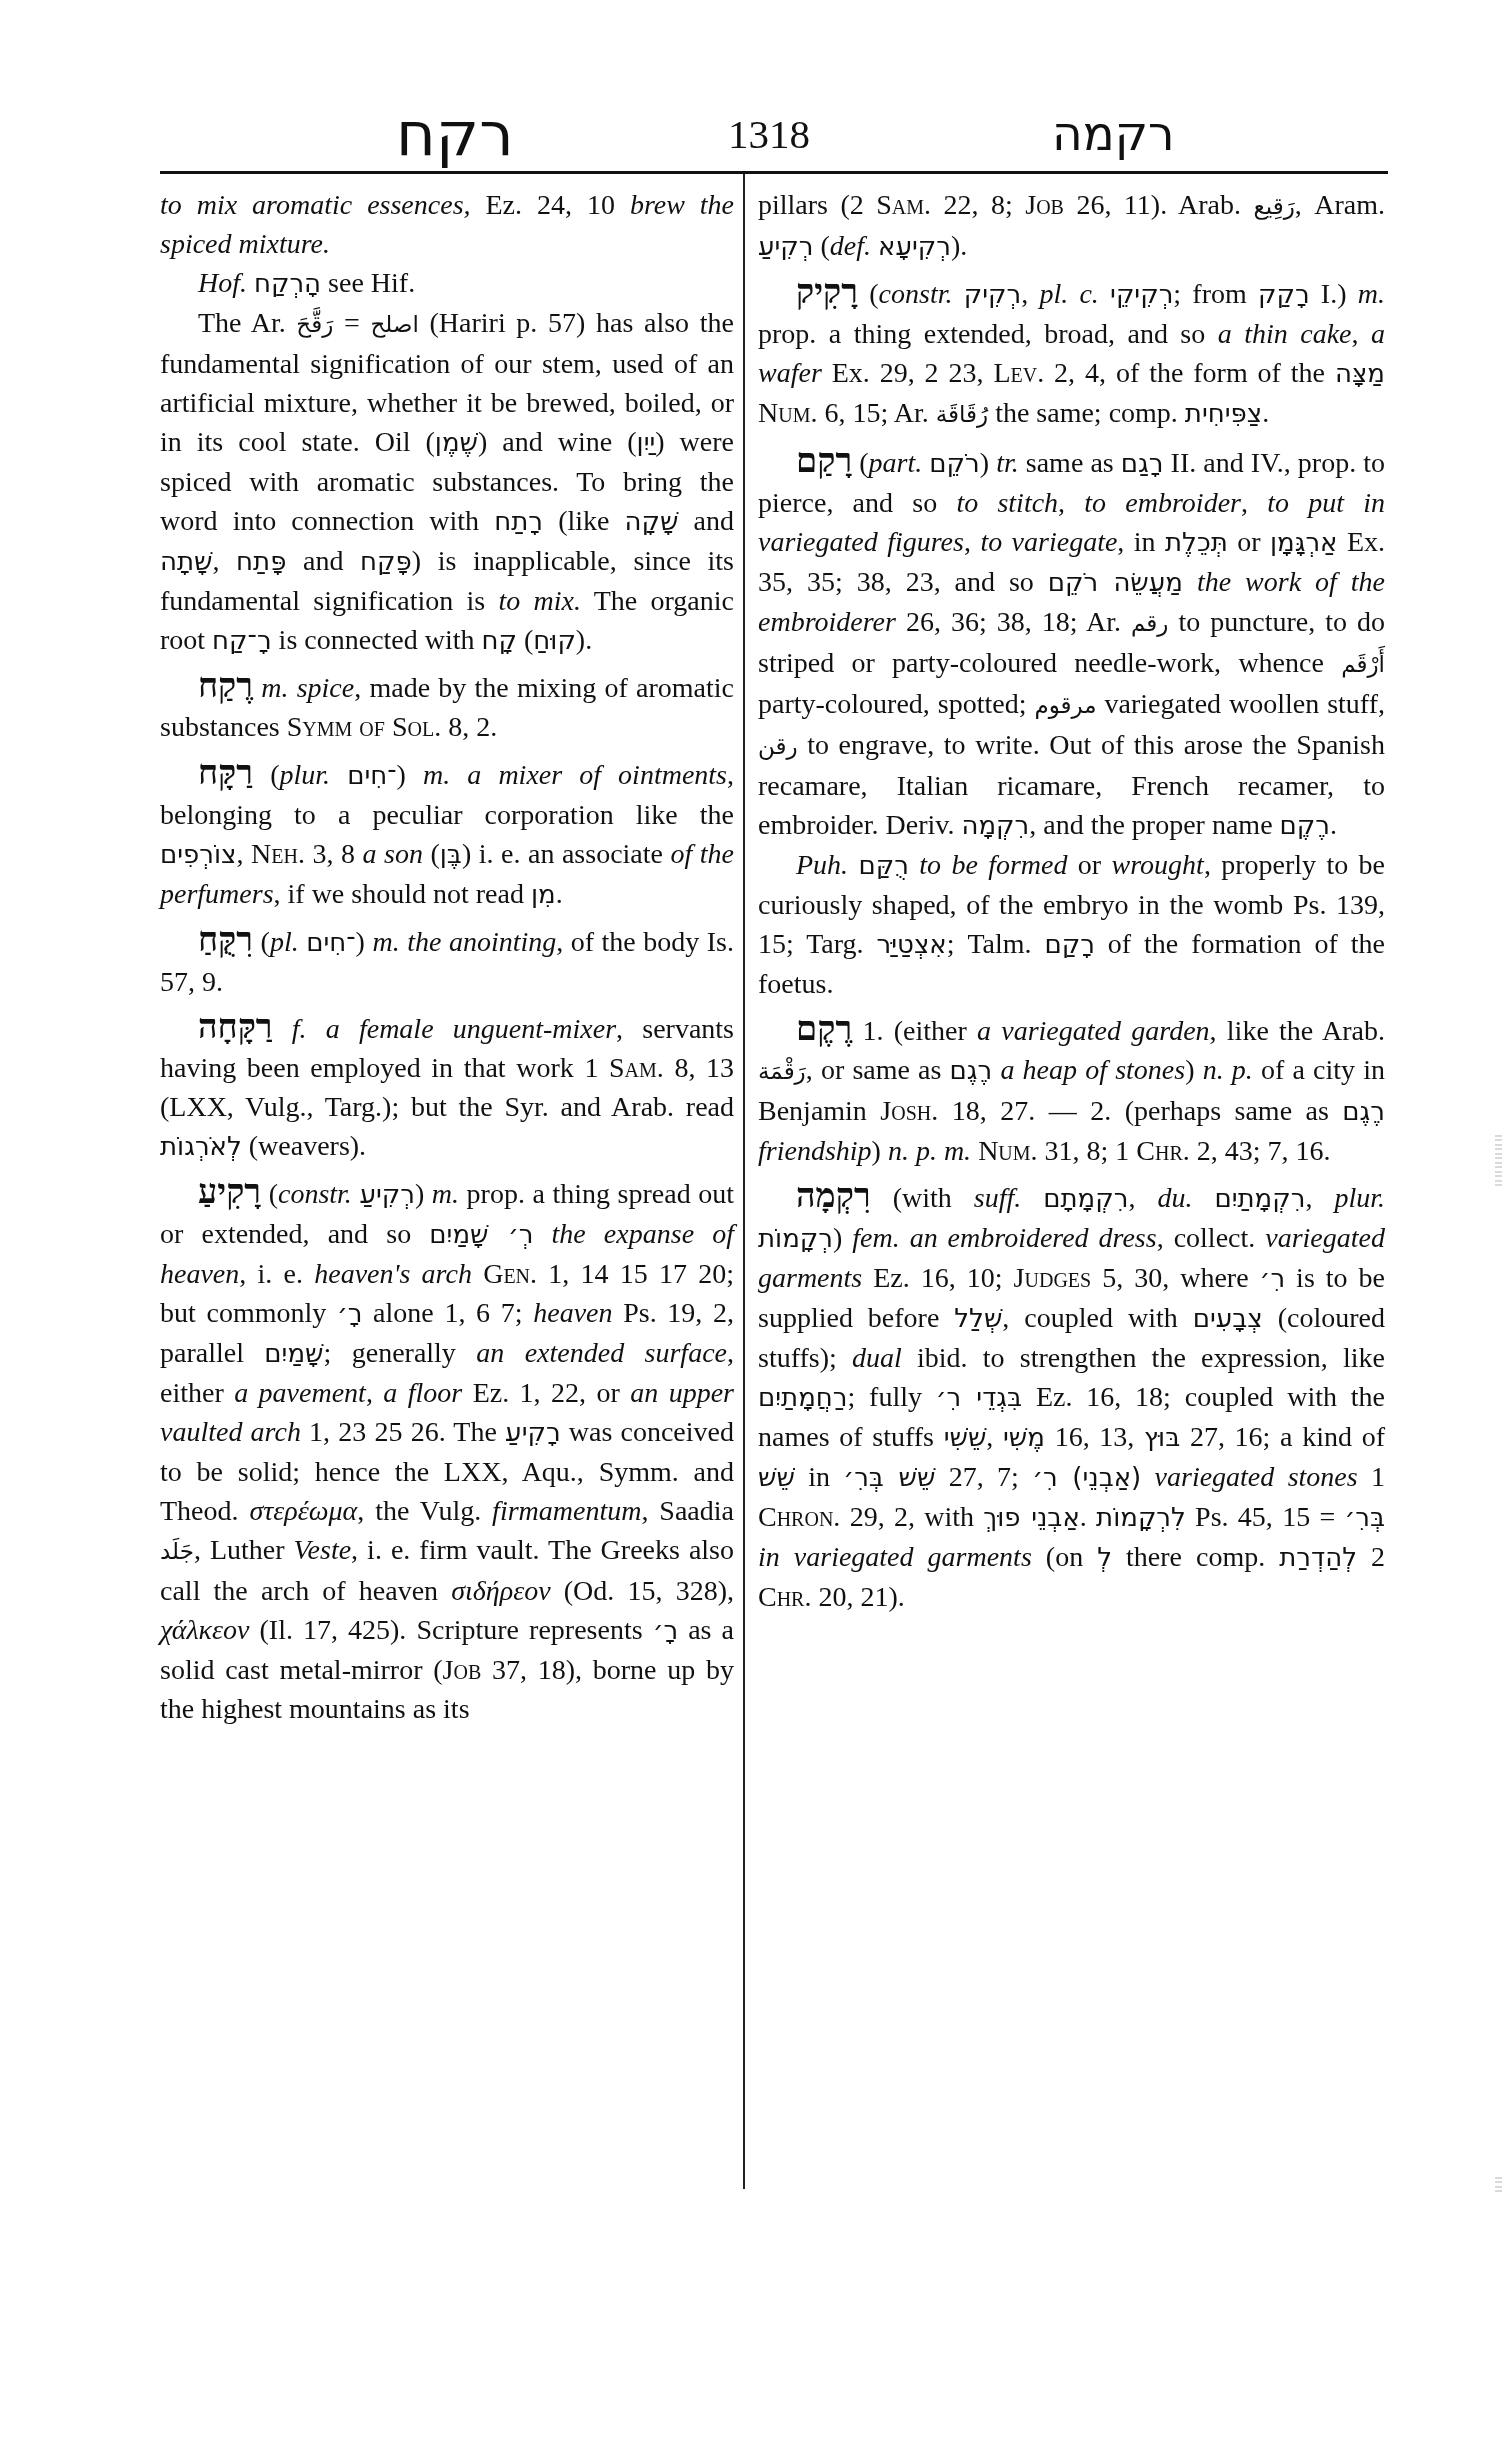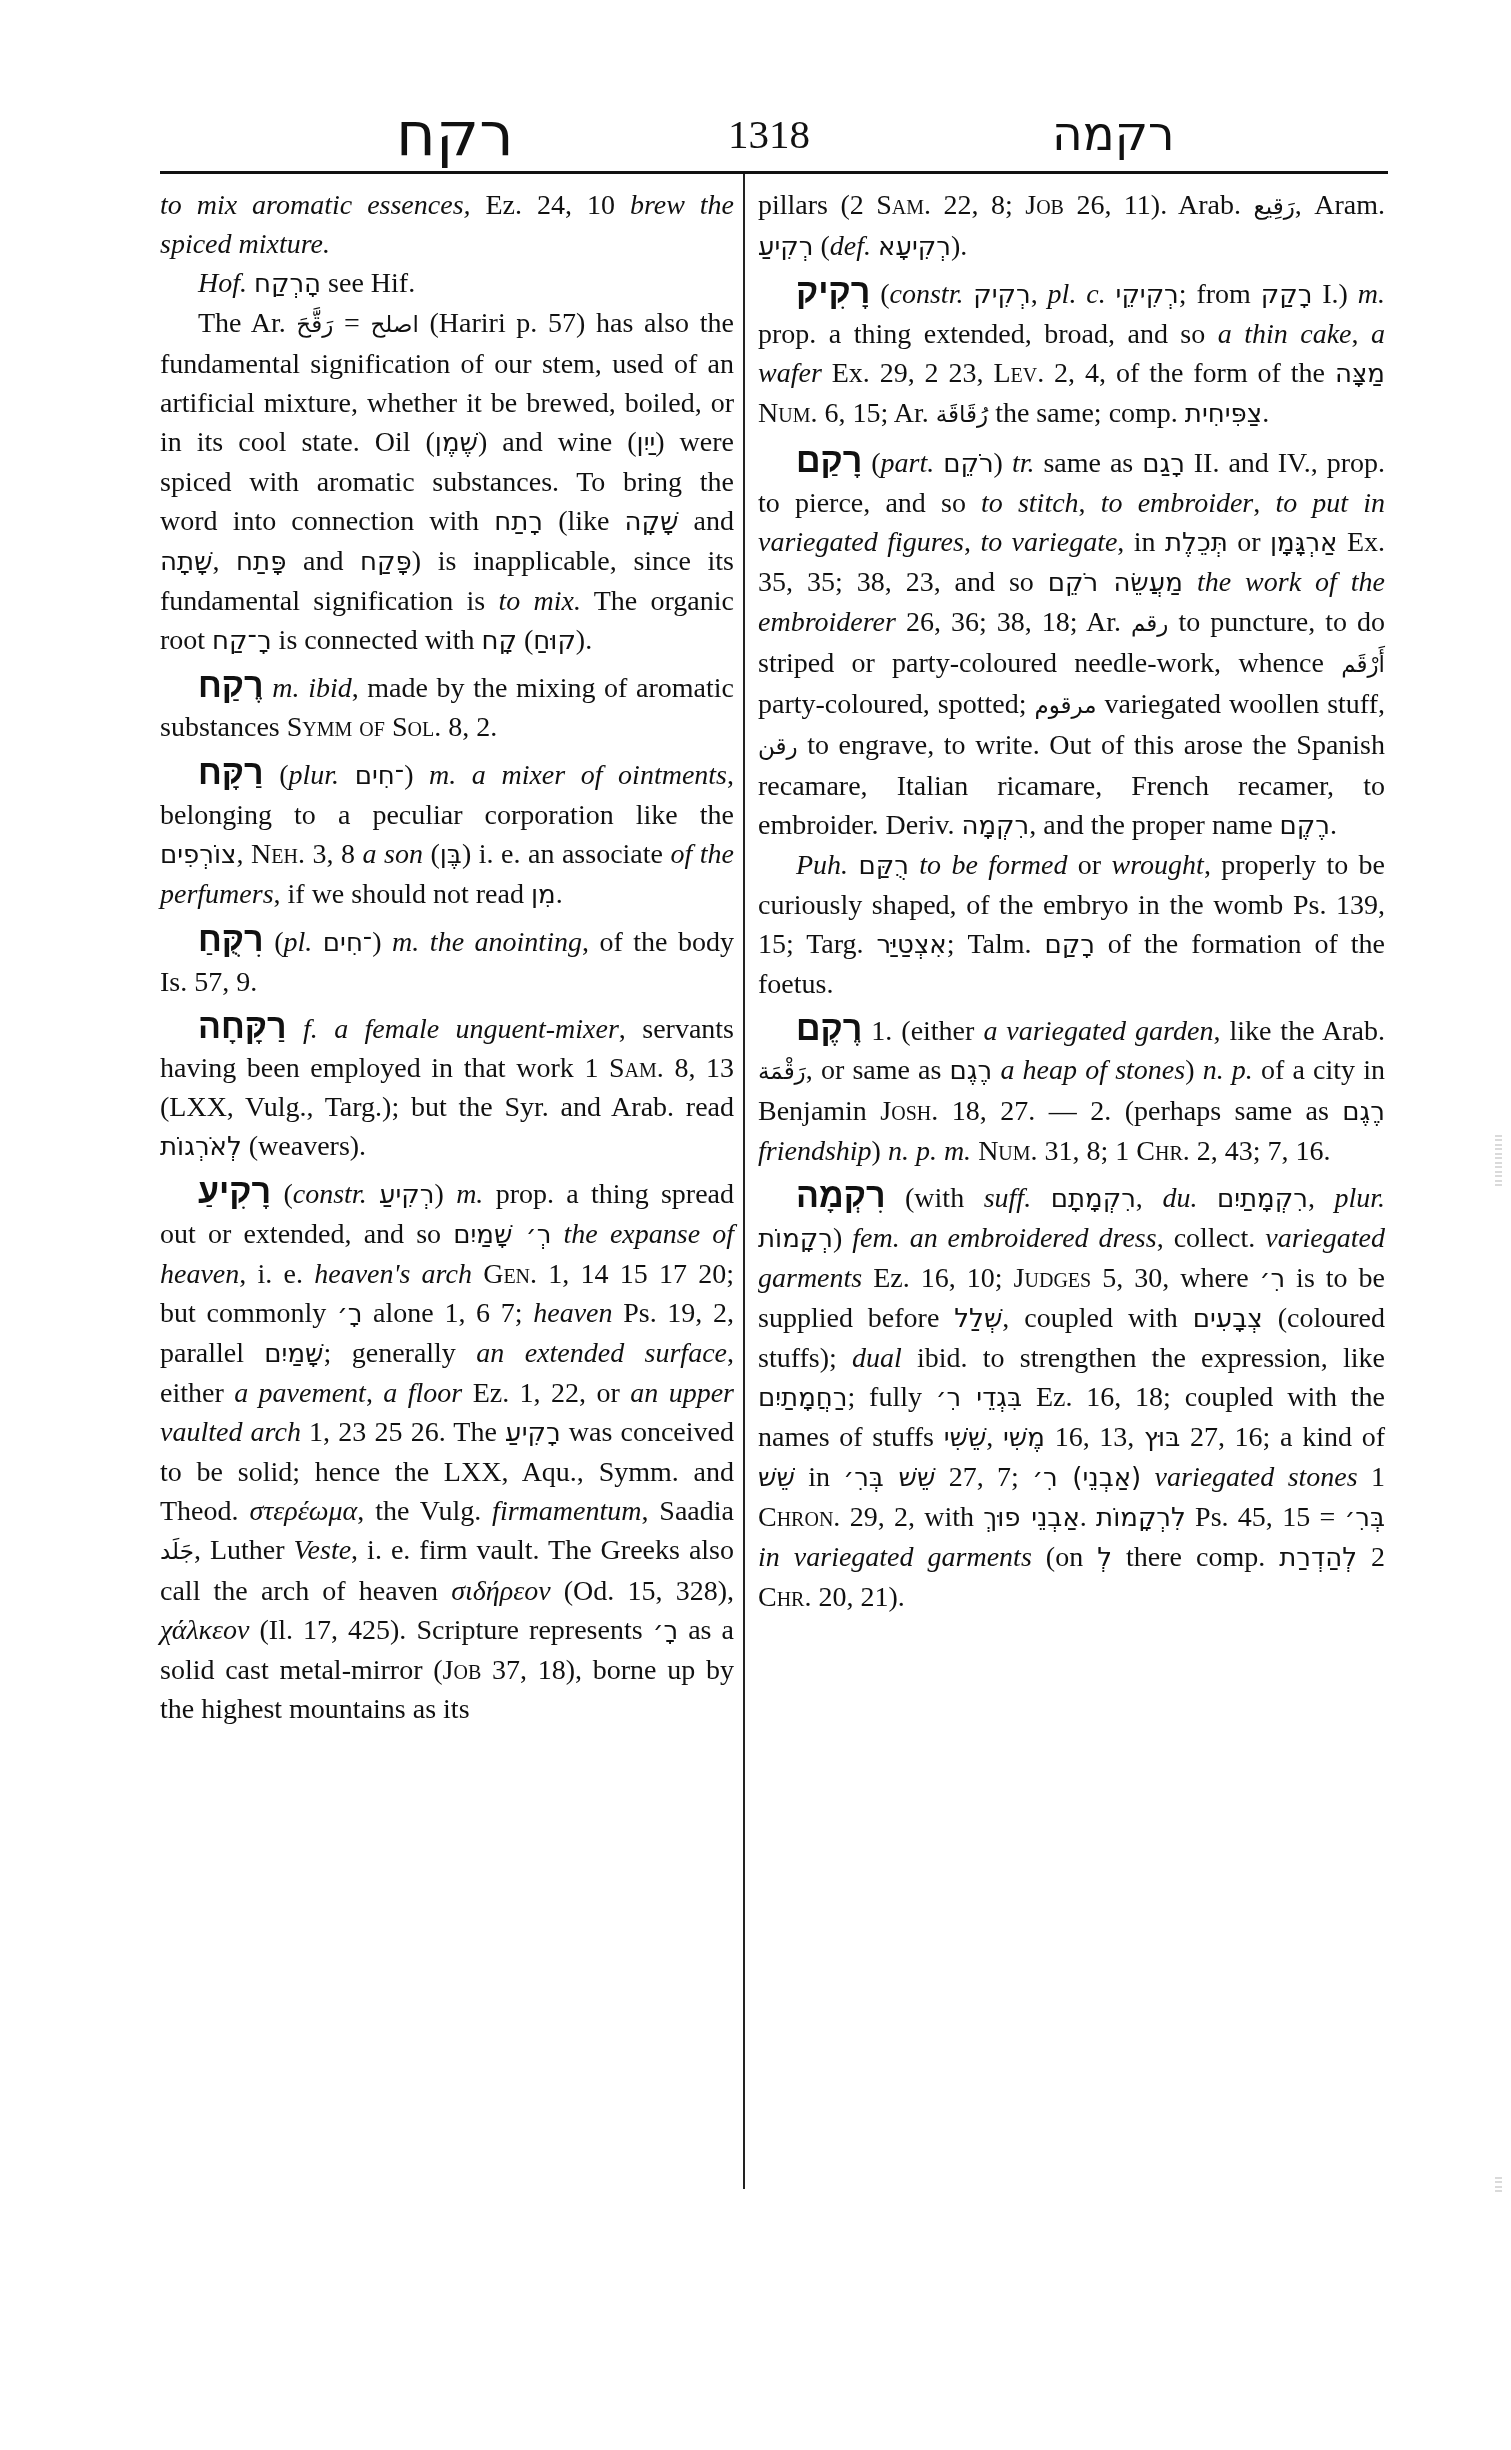--- a/index.html
+++ b/index.html
@@ -13,21 +13,21 @@
   .rh-right { left: 892px; direction: rtl; }
   .head-rule { position: absolute; left: 160px; top: 171px; width: 1228px; height: 2.7px; background: #111; }
   .col-divider { position: absolute; left: 743px; top: 174px; width: 1.8px; height: 2015px; background: #222; }
   .column { position: absolute; top: 185px; font-size: 28px; line-height: 39px; text-align: justify; }
   .col-left { left: 160px; width: 574px; }
   .col-right { left: 758px; width: 627px; }
   .para { margin: 0; }
   .indent { text-indent: 38px; }
   .entry { margin-top: 6.3px; }
   .heb { font-family: "DejaVu Sans", sans-serif; font-size: 26px; unicode-bidi: isolate; direction: rtl; }
-  .heb-head { font-family: Liberation Sans, sans-serif; font-weight: bold; font-size: 34px; unicode-bidi: isolate; direction: rtl; }
+  .heb-head { font-family: Liberation Serif, serif; font-weight: bold; font-size: 34px; unicode-bidi: isolate; direction: rtl; }
   .ar { font-family: "DejaVu Sans", sans-serif; font-size: 23px; unicode-bidi: isolate; direction: rtl; }
   .gr { font-style: italic; }
   i, .it { font-style: italic; }
   .sc { font-variant: small-caps; }
   .noise { position: absolute; left: 1495px; width: 7.2px; background: repeating-linear-gradient(#bbb 0 1.8px, transparent 1.8px 4.5px); opacity: .55; }
 </style>
 </head>
 <body>
 
 <div class="page">
@@ -38,21 +38,21 @@
     <span class="rh-right heb" style="font-size:47px">רקמה</span>
   </div>
 
   <div class="head-rule"></div>
   <div class="col-divider"></div>
 
   <div class="column col-left">
       <p class="para"><span class="it">to mix aromatic essences,</span><span> Ez. 24, 10 </span><span class="it">brew the spiced mixture.</span></p>
       <p class="para indent"><span class="it">Hof.</span><span> </span><span class="heb">הָרְקַח</span><span> see Hif.</span></p>
       <p class="para indent"><span>The Ar. </span><span class="ar">رَقَّحَ</span><span> = </span><span class="ar">اصلح</span><span> (Hariri p. 57) has also the fundamental signification of our stem, used of an artificial mixture, whether it be brewed, boiled, or in its cool state.  Oil (</span><span class="heb">שֶׁמֶן</span><span>) and wine (</span><span class="heb">יַיִן</span><span>) were spiced with aromatic substances. To bring the word into connection with </span><span class="heb">רָתַח</span><span> (like </span><span class="heb">שָׁקָה</span><span> and </span><span class="heb">שָׁתָה</span><span>, </span><span class="heb">פָּתַח</span><span> and </span><span class="heb">פָּקַח</span><span>) is inapplicable, since its fundamental signification is </span><span class="it">to mix.</span><span>  The organic root </span><span class="heb">רָ־קַח</span><span> is connected with </span><span class="heb">קָח</span><span> (</span><span class="heb">קוּחַ</span><span>).</span></p>
-      <p class="para indent entry"><span class="heb-head">רֶקַח</span><span> </span><span class="it">m. ibid</span><span>, made by the mixing of aromatic substances </span><span class="sc">Symm of Sol.</span><span> 8, 2.</span></p>
+      <p class="para indent entry"><span class="heb-head">רֶקַח</span><span> </span><span class="it">m. spice</span><span>, made by the mixing of aromatic substances </span><span class="sc">Symm of Sol.</span><span> 8, 2.</span></p>
       <p class="para indent entry"><span class="heb-head">רַקָּח</span><span> (</span><span class="it">plur.</span><span> </span><span class="heb">־חִים</span><span>) </span><span class="it">m. a mixer of ointments</span><span>, belonging to a peculiar corporation like the </span><span class="heb">צוֹרְפִים</span><span>, </span><span class="sc">Neh.</span><span> 3, 8 </span><span class="it">a son</span><span> (</span><span class="heb">בֶּן</span><span>) i. e. an associate </span><span class="it">of the perfumers</span><span>, if we should not read </span><span class="heb">מִן</span><span>.</span></p>
       <p class="para indent entry"><span class="heb-head">רִקֻּחַ</span><span> (</span><span class="it">pl.</span><span> </span><span class="heb">־חִים</span><span>) </span><span class="it">m. the anointing</span><span>, of the body Is. 57, 9.</span></p>
       <p class="para indent entry"><span class="heb-head">רַקָּחָה</span><span> </span><span class="it">f. a female unguent-mixer</span><span>, servants having been employed in that work 1 </span><span class="sc">Sam.</span><span> 8, 13 (LXX, Vulg., Targ.); but the Syr. and Arab. read </span><span class="heb">לְאֹרְגוֹת</span><span> (weavers).</span></p>
       <p class="para indent entry"><span class="heb-head">רָקִיעַ</span><span> (</span><span class="it">constr.</span><span> </span><span class="heb">רְקִיעַ</span><span>) </span><span class="it">m.</span><span> prop. a thing spread out or extended, and so </span><span class="heb">רְ׳ שָׁמַיִם</span><span> </span><span class="it">the expanse of heaven</span><span>, i. e. </span><span class="it">heaven's arch</span><span> </span><span class="sc">Gen.</span><span> 1, 14 15 17 20; but commonly </span><span class="heb">רָ׳</span><span> alone 1, 6 7; </span><span class="it">heaven</span><span> Ps. 19, 2, parallel </span><span class="heb">שָׁמַיִם</span><span>; generally </span><span class="it">an extended surface</span><span>, either </span><span class="it">a pavement</span><span>, </span><span class="it">a floor</span><span> Ez. 1, 22, or </span><span class="it">an upper vaulted arch</span><span> 1, 23 25 26. The </span><span class="heb">רָקִיעַ</span><span> was conceived to be solid; hence the LXX, Aqu., Symm. and Theod. </span><span class="gr">στερέωμα</span><span>, the Vulg. </span><span class="it">firmamentum</span><span>, Saadia </span><span class="ar">جَلَد</span><span>, Luther </span><span class="it">Veste</span><span>, i. e. firm vault. The Greeks also call the arch of heaven </span><span class="gr">σιδήρεον</span><span> (Od. 15, 328), </span><span class="gr">χάλκεον</span><span> (Il. 17, 425). Scripture represents </span><span class="heb">רָ׳</span><span> as a solid cast metal-mirror (</span><span class="sc">Job</span><span> 37, 18), borne up by the highest mountains as its</span></p>
     </div>
   <div class="column col-right">
       <p class="para"><span>pillars (2 </span><span class="sc">Sam.</span><span> 22, 8; </span><span class="sc">Job</span><span> 26, 11). Arab. </span><span class="ar">رَقِيع</span><span>, Aram. </span><span class="heb">רְקִיעַ</span><span> (</span><span class="it">def.</span><span> </span><span class="heb">רְקִיעָא</span><span>).</span></p>
       <p class="para indent entry"><span class="heb-head">רָקִיק</span><span> (</span><span class="it">constr.</span><span> </span><span class="heb">רְקִיק</span><span>, </span><span class="it">pl. c.</span><span> </span><span class="heb">רְקִיקֵי</span><span>; from </span><span class="heb">רָקַק</span><span> I.) </span><span class="it">m.</span><span> prop. a thing extended, broad, and so </span><span class="it">a thin cake</span><span>, </span><span class="it">a wafer</span><span> Ex. 29, 2 23, </span><span class="sc">Lev.</span><span> 2, 4, of the form of the </span><span class="heb">מַצָּה</span><span> </span><span class="sc">Num.</span><span> 6, 15; Ar. </span><span class="ar">رُقَاقَة</span><span> the same; comp. </span><span class="heb">צַפִּיחִית</span><span>.</span></p>
       <p class="para indent entry"><span class="heb-head">רָקַם</span><span> (</span><span class="it">part.</span><span> </span><span class="heb">רֹקֵם</span><span>) </span><span class="it">tr.</span><span> same as </span><span class="heb">רָגַם</span><span> II. and IV., prop. to pierce, and so </span><span class="it">to stitch</span><span>, </span><span class="it">to embroider</span><span>, </span><span class="it">to put in variegated figures</span><span>, </span><span class="it">to variegate</span><span>, in </span><span class="heb">תְּכֵלֶת</span><span> or </span><span class="heb">אַרְגָּמָן</span><span> Ex. 35, 35; 38, 23, and so </span><span class="heb">מַעֲשֵׂה רֹקֵם</span><span> </span><span class="it">the work of the embroiderer</span><span> 26, 36; 38, 18; Ar. </span><span class="ar">رقم</span><span> to puncture, to do striped or party-coloured needle-work, whence </span><span class="ar">أَرْقَم</span><span> party-coloured, spotted; </span><span class="ar">مرقوم</span><span> variegated woollen stuff, </span><span class="ar">رقن</span><span> to engrave, to write.  Out of this arose the Spanish recamare, Italian ricamare, French recamer, to embroider. Deriv. </span><span class="heb">רִקְמָה</span><span>, and the proper name </span><span class="heb">רֶקֶם</span><span>.</span></p>
       <p class="para indent"><span class="it">Puh.</span><span> </span><span class="heb">רֻקַּם</span><span> </span><span class="it">to be formed</span><span> or </span><span class="it">wrought</span><span>, properly to be curiously shaped, of the embryo in the womb Ps. 139, 15; Targ. </span><span class="heb">אִצְטַיַּר</span><span>; Talm. </span><span class="heb">רָקַם</span><span> of the formation of the foetus.</span></p>

